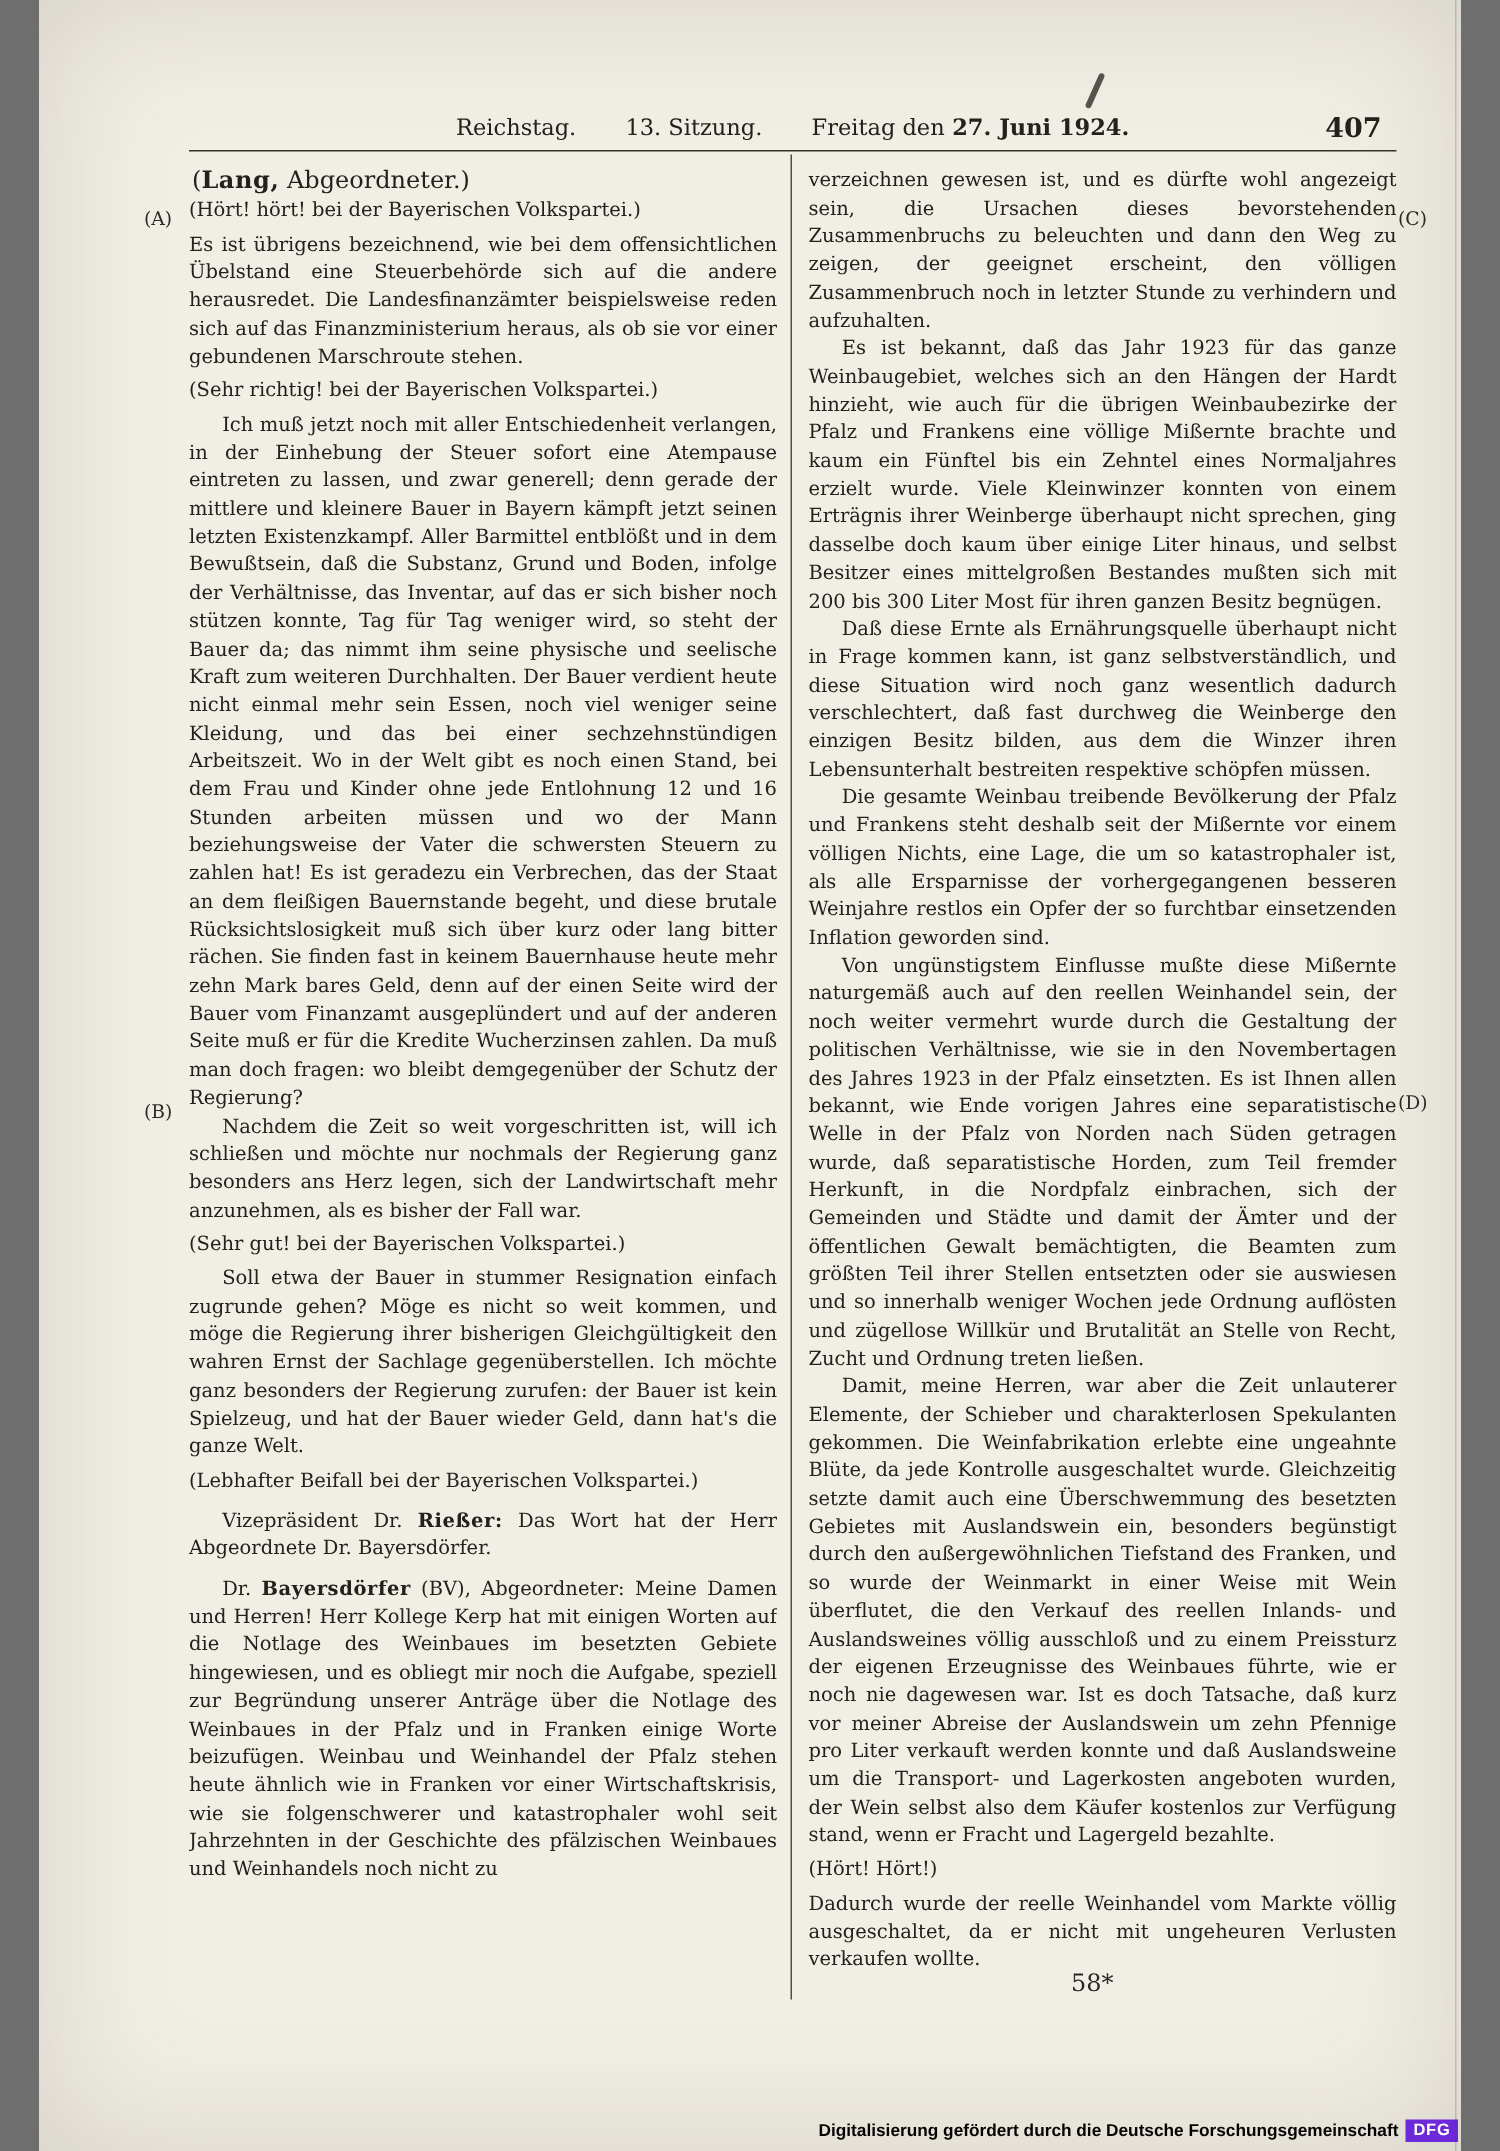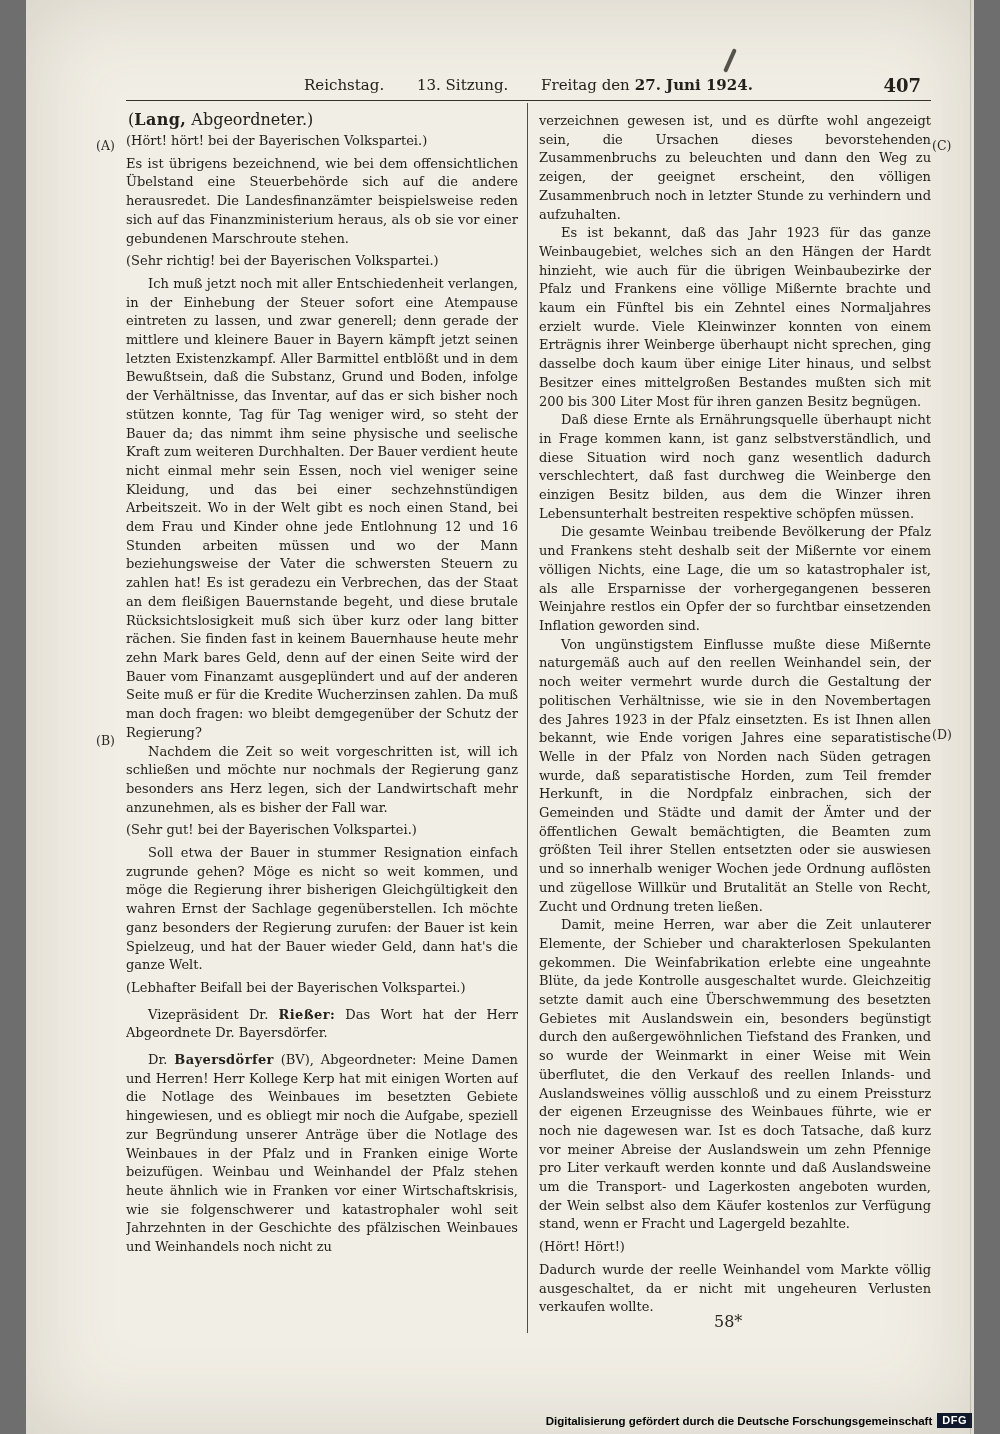--- a/index.html
+++ b/index.html
@@ -88,19 +88,19 @@
 
   <span class="marker m-a">(A)</span>
   <span class="marker m-b">(B)</span>
   <span class="marker m-c">(C)</span>
   <span class="marker m-d">(D)</span>
 
   <span class="sheet-sig">58*</span>
 
   <div class="digitization">
     <span class="digi-text">Digitalisierung gefördert durch die Deutsche Forschungsgemeinschaft</span>
-    <span class="dfg" style="background: #0f172a;">DFG</span>
+    <span class="dfg" style="background: #6d28d9;">DFG</span>
   </div>
 
   <div class="corner-mark"></div>
   <div class="edge-right"></div>
 
 </div>
 
 </body></html>

